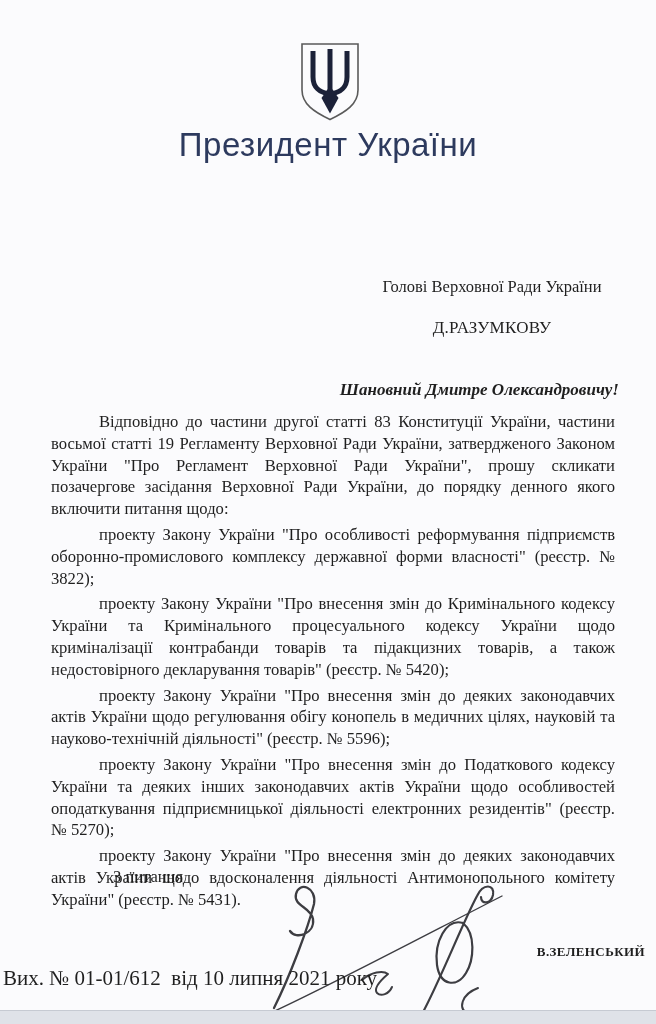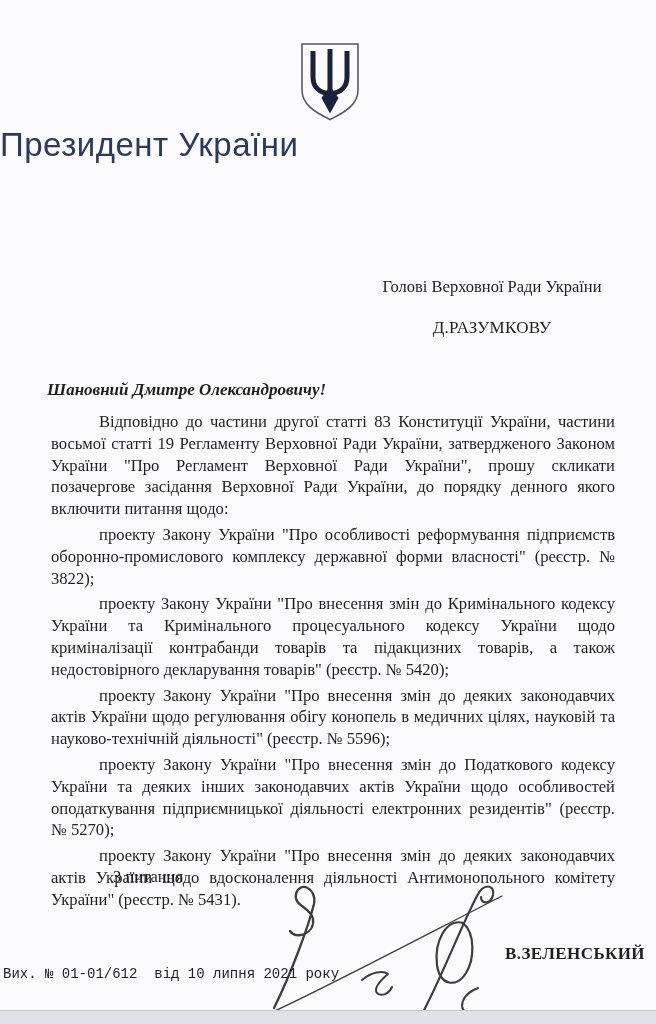--- a/index.html
+++ b/index.html
@@ -4,39 +4,39 @@
 <style>
   html,body { margin:0; padding:0; background:#ffffff; }
   .page {
     position:relative; width:656px; height:1024px; overflow:hidden;
     background:var(--page-bg, #fbfbfd);
     color:var(--text, #1f1f1f);
     font-family:"Liberation Serif", serif;
   }
   .emblem { position:absolute; left:295px; top:41px; width:70px; height:82px; }
   .org-title {
-    position:absolute; left:0; top:126px; width:100%; 
+    position:absolute; left:0; top:126px; width:100%; text-align:center;
     font-family:"Liberation Sans", sans-serif; font-size:33px;
     color:var(--title, #2d3a5e); letter-spacing:.5px;
   }
   .addressee { position:absolute; left:358px; top:277px; width:268px; text-align:center; font-size:16.5px; }
   .addressee-name { margin-top:21px; font-weight:normal; font-size:17px; letter-spacing:.3px; }
   .salutation {
-    position:absolute; left:47px; top:380px; width:572px; text-align:left;
+    position:absolute; left:47px; top:380px; width:572px; text-align:right;
     font-weight:bold; font-style:italic; font-size:17px;
   }
   .body-text {
     position:absolute; left:47px; top:407px; width:572px;
     font-size:16.6px; line-height:21.8px; text-align:justify;
   }
   .body-text p { margin:4px; text-indent:48px; }
   .valediction { position:absolute; left:113px; top:867px; font-size:16.5px; }
   .signature { position:absolute; left:250px; top:876px; width:265px; height:146px; }
-  .signer { position:absolute; right:11px; top:944px; font-weight:bold; font-size:17px; letter-spacing:.4px;margin-left:18px; }
-  .reference { position:absolute; left:3px; top:966px; font-size:14px; white-space:pre;font-family:Liberation Mono, monospace; }
+  .signer { position:absolute; right:11px; top:944px; font-weight:bold; font-size:13px; letter-spacing:.4px;margin-left:18px; }
+  .reference { position:absolute; left:3px; top:966px; font-size:21px; white-space:pre; }
   .scan-edge {
     position:absolute; left:0; bottom:0; width:100%; height:13px;
     background:var(--scan-edge, #dfe2e8); border-top:1px solid #c6cad2;
   }
 </style>
 </head>
 <body>
 
 <div class="page">
 

